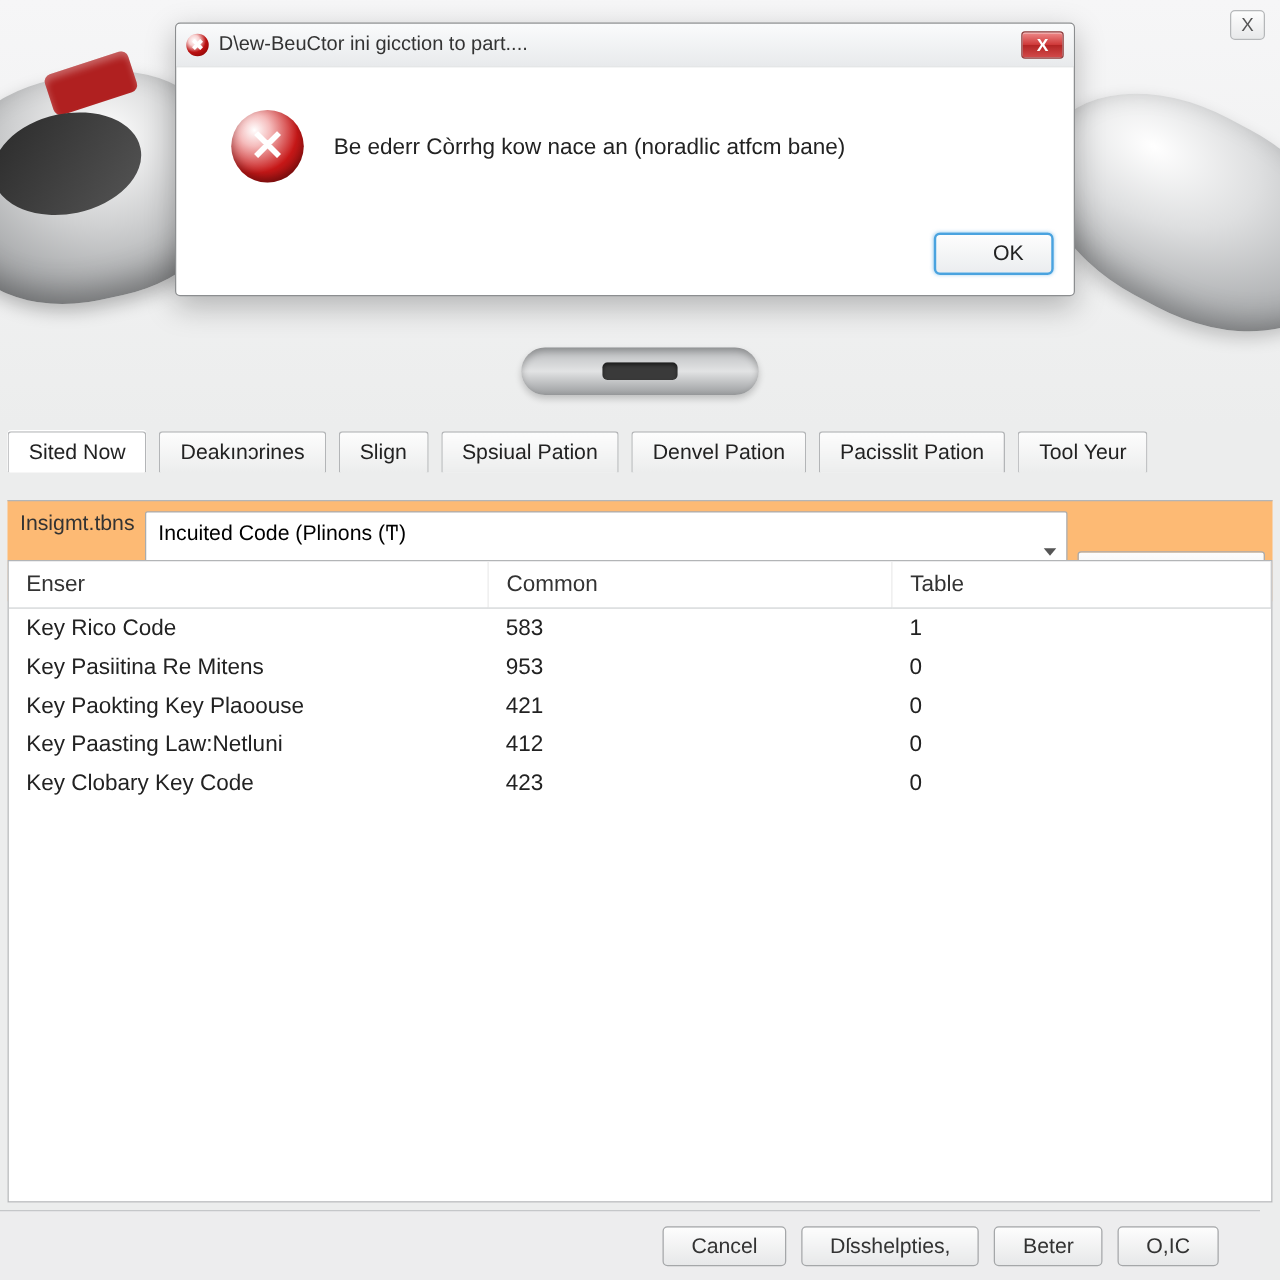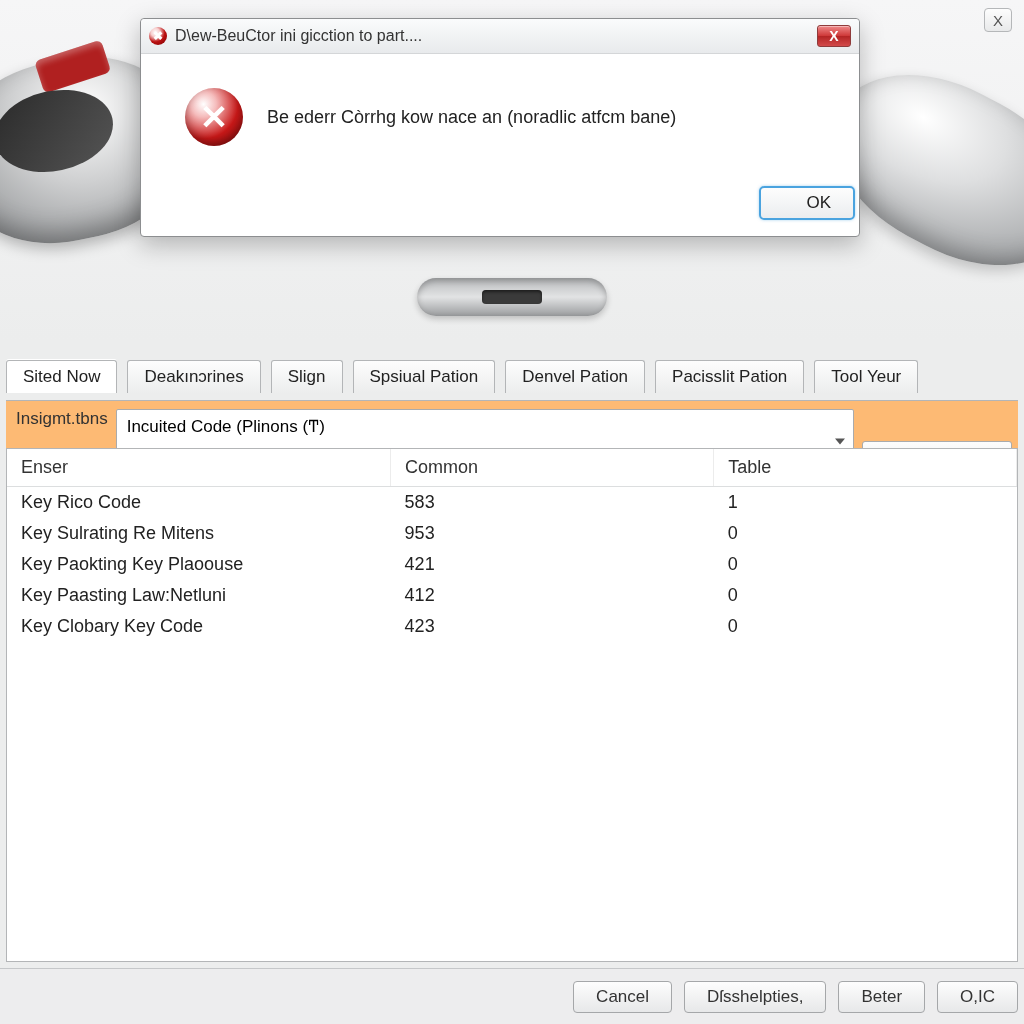--- a/index.html
+++ b/index.html
@@ -150,21 +150,21 @@
   box-shadow: inset 0 -4px 8px rgba(0,0,0,0.3);
 }
 .err-icon span {
   color: #fff;
   font-size: 34px;
   font-weight: bold;
   line-height: 1;
 }
 .dialog-msg { font-size: 18px; color: #222; font-weight: 500; }
 .dialog-footer {
-  padding: 10px 4px 16px;
+  padding: 10px 16px 16px;
   text-align: right;
   border-bottom-left-radius: 4px;
   border-bottom-right-radius: 4px;
 }
 .ok-btn {
   display: inline-block;
   min-width: 96px;
   padding: 5px 22px;
   border: 2px solid #4aa3df;
   border-radius: 5px;
@@ -172,21 +172,21 @@
   font-size: 17px;
   color: #222;
   cursor: pointer;
   box-shadow: 0 0 3px rgba(74,163,223,0.5);
 }
 
 
 .tabs-row {
   position: absolute;
   left: 6px;
-  top: 360px;
+  top: 345px;
   right: 6px;
   display: flex;
   gap: 10px;
   align-items: flex-end;
 }
 .tab {
   padding: 6px 16px;
   border: 1px solid #b3b5b7;
   border-bottom: none;
   border-top-left-radius: 3px;
@@ -271,29 +271,29 @@
 tbody td {
   padding: 5px 14px;
   color: #222;
 }
 thead th:nth-child(1), tbody td:nth-child(1){ width:38%; }
 thead th:nth-child(2), tbody td:nth-child(2){ width:32%; }
 
 
 .bottom-bar {
   position: absolute;
-  left: 0; right: 0; bottom: 0;
+  left: 0; right: 16px; bottom: 0;
   height: 56px;
   border-top: 1px solid #c5c7c9;
   background: #ededee;
   display: flex;
   justify-content: flex-end;
   align-items: center;
   gap: 12px;
-  padding: 0 6px;
+  padding: 0 33px;
 }
 .btn {
   padding: 5px 22px;
   border: 1px solid #a5a7a9;
   border-radius: 4px;
   background: linear-gradient(#fdfdfd, #e7e8e9);
   font-size: 17px;
   color: #333;
   cursor: pointer;
 }
@@ -357,21 +357,21 @@
         <th>Table</th>
       </tr>
     </thead>
     <tbody>
       <tr>
         <td>Key Rico Code</td>
         <td>583</td>
         <td>1</td>
       </tr>
       <tr>
-        <td>Key Sulrating Re Mitens</td>
+        <td>Key Pasiitina Re Mitens</td>
         <td>953</td>
         <td>0</td>
       </tr>
       <tr>
         <td>Key Paokting Key Plaoouse</td>
         <td>421</td>
         <td>0</td>
       </tr>
       <tr>
         <td>Key Paasting Law:Netluni</td>

